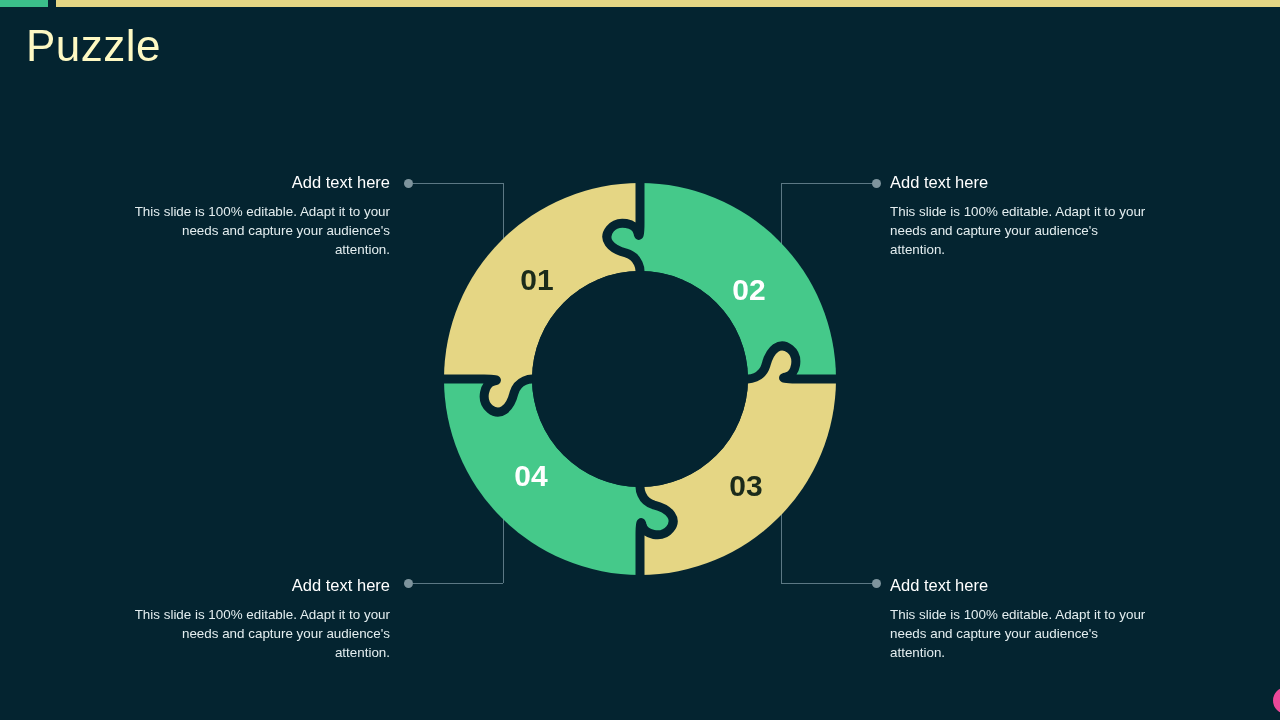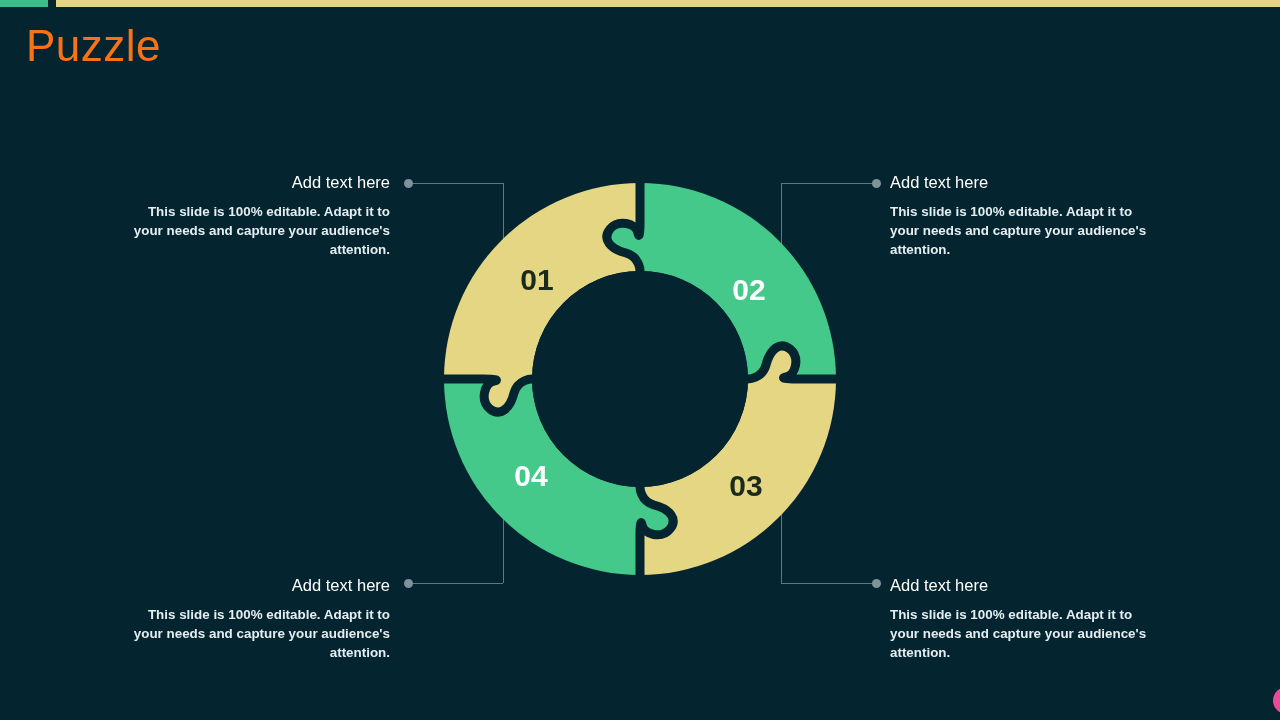--- a/index.html
+++ b/index.html
@@ -24,35 +24,35 @@
   .topbar-tan {
     position:absolute; left:56px; top:0;
     width:1224px; height:7px;
     background:#E5D684;
   }
 
   
   .page-title {
     position:absolute; left:26px; top:22px;
     font-size:44px; font-weight:400;
-    color:#f97316;
+    color:#fef9c3;
     letter-spacing:0.5px;
     line-height:1.1;
   }
 
   
   .callout { position:absolute; width:260px; }
   .callout .head {
     font-size:16.5px; font-weight:normal;
     color:#FFFFFF;
     line-height:1.25;
     margin-bottom:9px;
   }
   .callout .body {
-    font-size:13.4px; font-weight:700;
+    font-size:13.4px; font-weight:400;
     color:#E4EEF0;
     line-height:1.42;
   }
   .align-right { text-align:right; }
   .align-left  { text-align:left; }
 
   #callout-tl { left:130px; top:172px; }
   #callout-tr { left:890px; top:172px; }
   #callout-bl { left:130px; top:575px; }
   #callout-br { left:890px; top:575px; }

